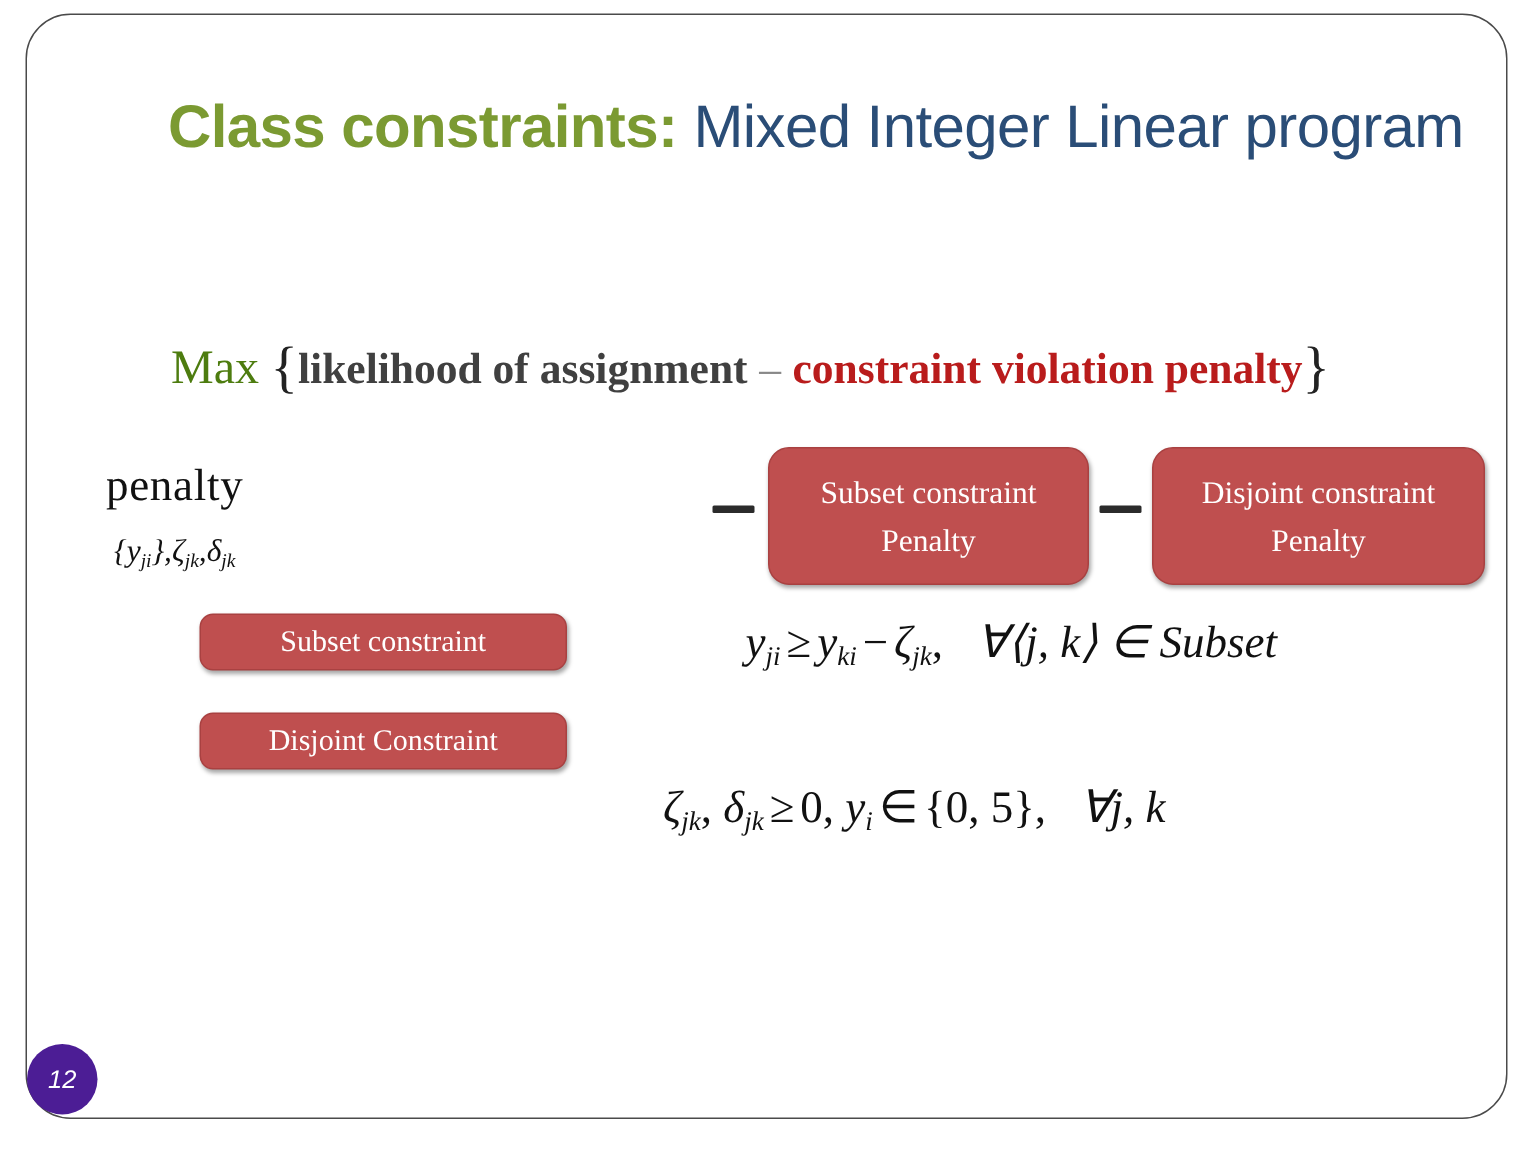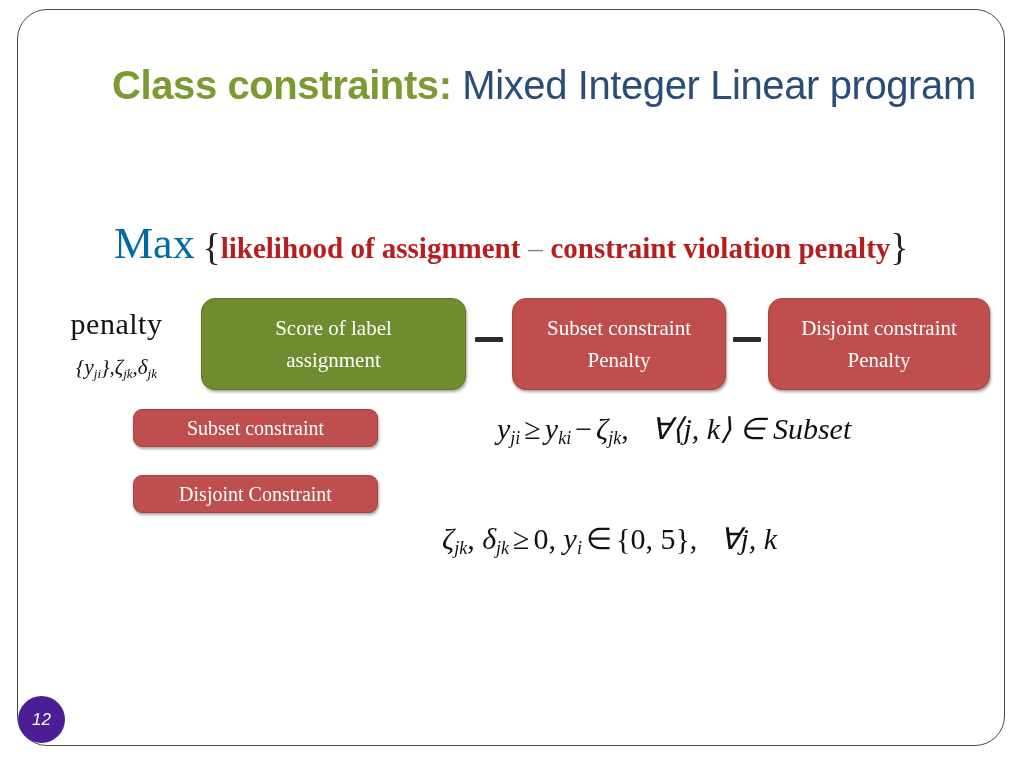--- a/index.html
+++ b/index.html
@@ -63,32 +63,32 @@
     position: absolute;
     left: 114px;
     top: 222px;
     height: 46px;
     white-space: nowrap;
     font-family: "Liberation Serif", serif;
     font-size: 31px;
     line-height: 44px;
   }
   #max-line .max-word {
-    color: #0369a1;
+    color: #4d7c0f;
     font-weight: normal;
-    font-size: 44px;
+    font-size: 32px;
   }
   #max-line .brace {
     color: #222222;
     font-size: 38px;
     font-weight: normal;
     vertical-align: -2px;
   }
   #max-line .likelihood {
-    color: #b91c1c;
+    color: #404040;
     font-weight: bold;
     font-size: 29px;
   }
   #max-line .minus-txt {
     color: #888888;
     font-weight: normal;
     font-size: 29px;
   }
   #max-line .penalty {
     color: #b91c1c;
@@ -258,24 +258,20 @@
     <span class="brace">{</span><span class="likelihood">likelihood of assignment</span>
     <span class="minus-txt">–</span>
     <span class="penalty">constraint violation penalty</span><span class="brace">}</span>
   </div>
 
   <div id="maximize-block">
     <div id="maximize-word">penalty</div>
     <div id="maximize-sub"><span>{y</span><span class="sub">ji</span><span>},ζ</span><span class="sub">jk</span><span>,δ</span><span class="sub">jk</span></div>
   </div>
 
-  <div class="obj-box" id="box-score">
-    <span>Score of label</span>
-    <span>assignment</span>
-  </div>
 
   <div class="minus-sign" id="minus-1"></div>
 
   <div class="obj-box" id="box-subset-penalty">
     <span>Subset constraint</span>
     <span>Penalty</span>
   </div>
 
   <div class="minus-sign" id="minus-2"></div>
 

